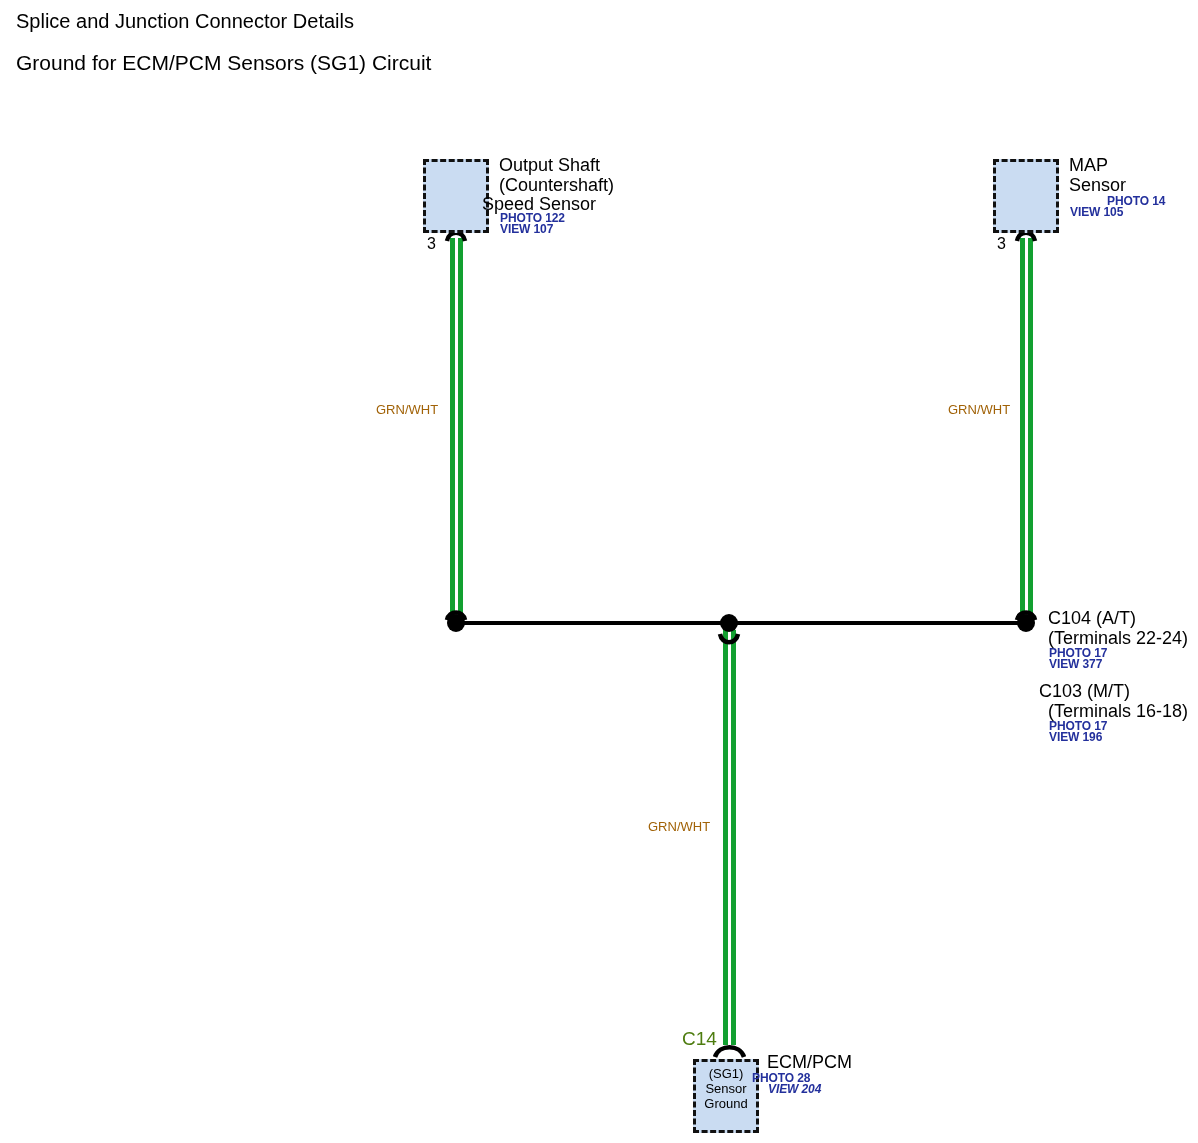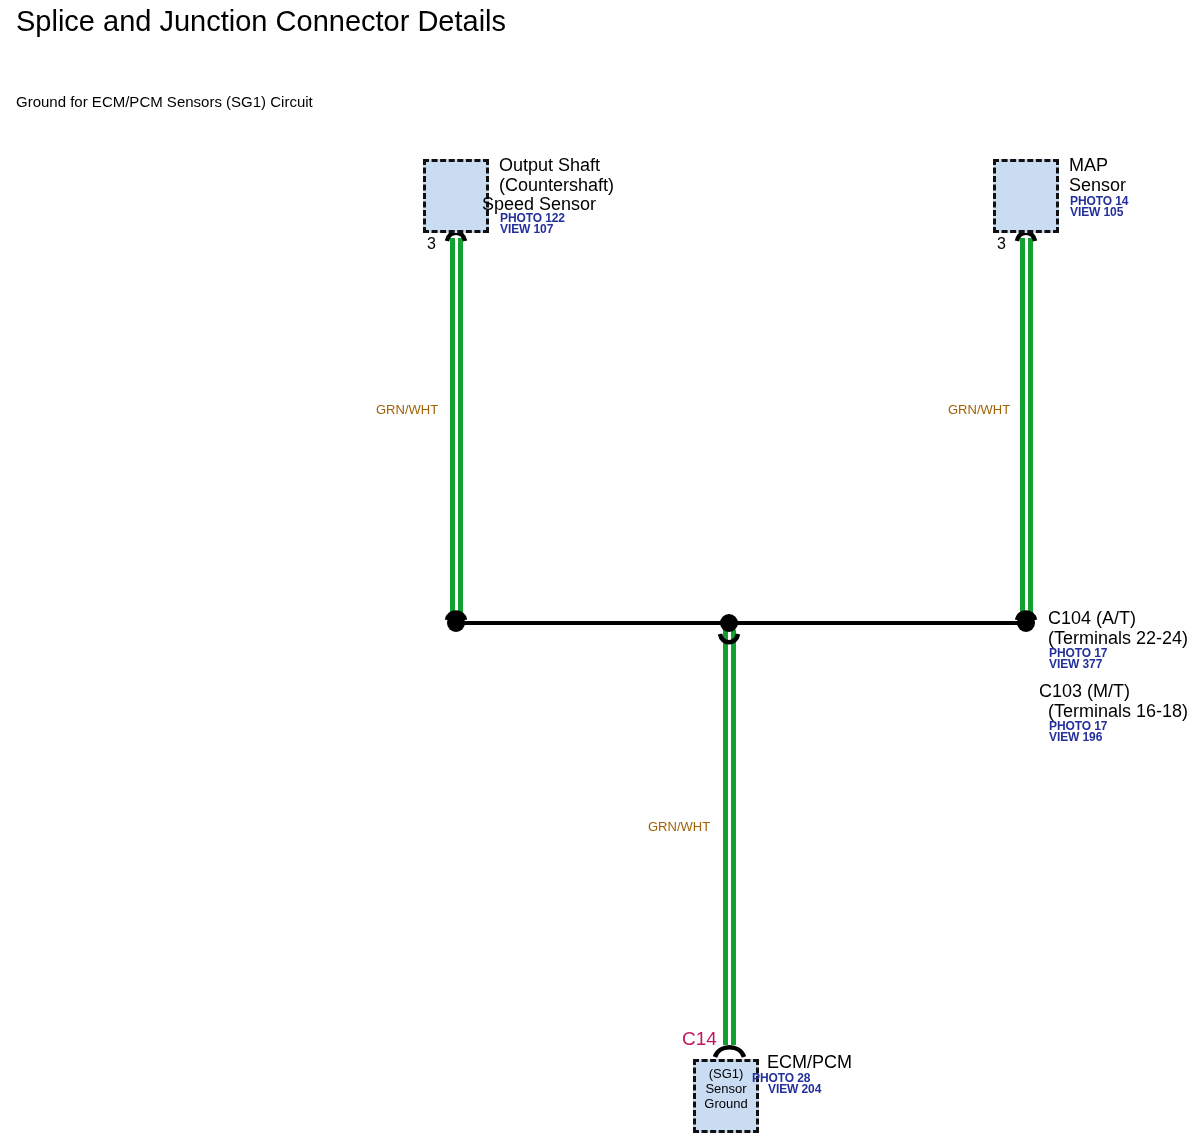--- a/index.html
+++ b/index.html
@@ -14,36 +14,35 @@
     font-family: "Liberation Sans", sans-serif;
     color: #000000;
     overflow: hidden;
   }
 
   
   #page-title {
     position: absolute;
     left: 16px;
     top: 6px;
-    font-size: 29px;
+    font-size: 20px;
     font-weight: 400;
     line-height: 30px;
     color: #000;
     white-space: nowrap;
   }
   #page-subtitle {
     position: absolute;
     left: 16px;
     top: 50px;
-    font-size: 15px;
+    font-size: 21px;
     font-weight: 400;
     line-height: 26px;
     color: #000;
     white-space: nowrap;
-    margin-top: 39px;
   }
 
   
   #diagram {
     position: absolute;
     left: 0;
     top: 0;
     width: 1198px;
     height: 925px;
   }
@@ -93,21 +92,21 @@
     color: #a16207;
   }
   .lbl-term {
     font-size: 16px;
     line-height: 18px;
     color: #000;
   }
   .lbl-conn-id {
     font-size: 19px;
     line-height: 21px;
-    color: #be185d;
+    color: #4d7c0f;
   }
 </style>
 </head>
 <body>
 
 <div id="page-title">Splice and Junction Connector Details</div>
 <div id="page-subtitle">Ground for ECM/PCM Sensors (SG1) Circuit</div>
 
 <div id="diagram">
 
@@ -151,21 +150,21 @@
   <div class="lbl lbl-name" style="left:499px; top:175px;">(Countershaft)</div>
   <div class="lbl lbl-name" style="left:482px; top:194px;">Speed Sensor</div>
   <div class="lbl lbl-ref" style="left:500px; top:212px;">PHOTO 122</div>
   <div class="lbl lbl-ref" style="left:500px; top:223px;">VIEW 107</div>
   <div class="lbl lbl-term" style="left:427px; top:235px;">3</div>
 
   <div class="connector-box" style="left:993px; top:159px; width:66px; height:74px;"></div>
 
   <div class="lbl lbl-name" style="left:1069px; top:155px;">MAP</div>
   <div class="lbl lbl-name" style="left:1069px; top:175px;">Sensor</div>
-  <div class="lbl lbl-ref" style="left:1070px; top:195px;">PHOTO 14</div>
+  <div class="lbl lbl-ref" style="left:1107px; top:195px;">PHOTO 14</div>
   <div class="lbl lbl-ref" style="left:1070px; top:206px;">VIEW 105</div>
   <div class="lbl lbl-term" style="left:997px; top:235px;">3</div>
 
   <div class="lbl lbl-wire" style="left:376px; top:402px;">GRN/WHT</div>
   <div class="lbl lbl-wire" style="left:948px; top:402px;">GRN/WHT</div>
   <div class="lbl lbl-wire" style="left:648px; top:819px;">GRN/WHT</div>
 
   <div class="lbl lbl-name" style="left:1048px; top:608px;">C104 (A/T)</div>
   <div class="lbl lbl-name" style="left:1048px; top:628px;">(Terminals 22-24)</div>
   <div class="lbl lbl-ref" style="left:1049px; top:647px;">PHOTO 17</div>
@@ -179,15 +178,15 @@
   <div class="lbl lbl-conn-id" style="left:682px; top:1028px;">C14</div>
 
   <div class="connector-box" style="left:693px; top:1059px; width:66px; height:74px;padding-left:12px;">
     <div class="box-inner-text" style="top:4px;">(SG1)</div>
     <div class="box-inner-text" style="top:19px;">Sensor</div>
     <div class="box-inner-text" style="top:34px;">Ground</div>
   </div>
 
   <div class="lbl lbl-name" style="left:767px; top:1052px;">ECM/PCM</div>
   <div class="lbl lbl-ref" style="left:752px; top:1072px;">PHOTO 28</div>
-  <div class="lbl lbl-ref" style="left:768px; top:1083px;">VIEW 204</div>
+  <div class="lbl lbl-ref" style="left:768px; top:1083px;font-style:italic;">VIEW 204</div>
 
 </div>
 
 </body></html>

